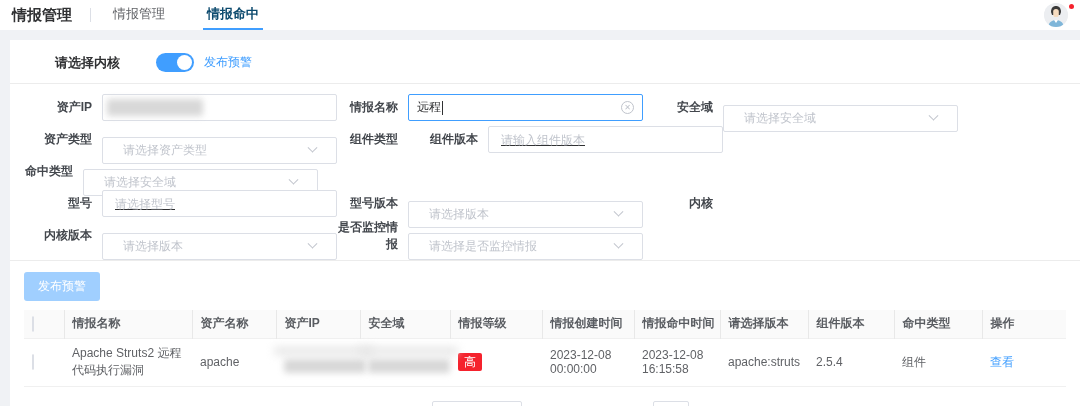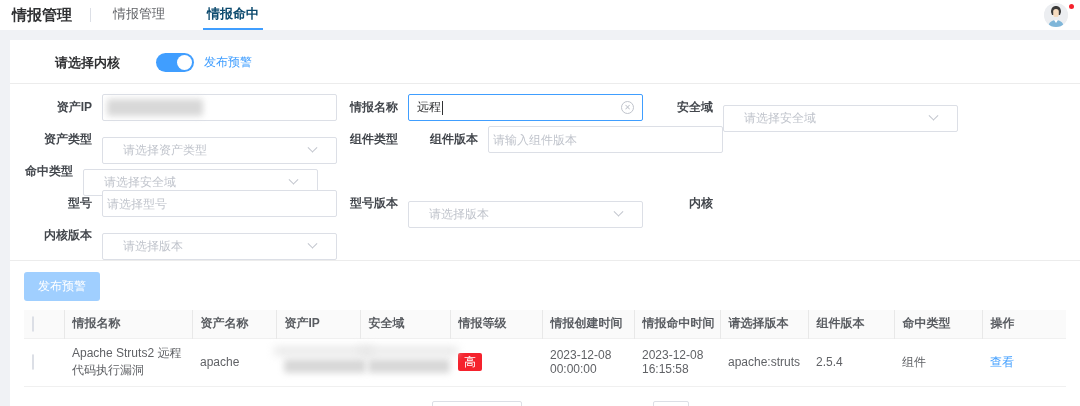--- a/index.html
+++ b/index.html
@@ -31,21 +31,21 @@
 
   
   .filter-form { padding:10px 0 6px 2px; }
   .frow { display:flex; align-items:center; margin-bottom:5px; height:27px; }
   .flabel { font-size:12px; font-weight:bold; color:#43474d; text-align:right; padding-right:10px; }
   .c1 .flabel { width:90px; }
   .c2 .flabel { width:71px; }
   .c3 .flabel { width:80px; }
   .field { display:flex; align-items:center; }
   .fctrl { width:235px; height:27px; border:1px solid #dcdfe6; border-radius:2px; background:#fff; font-size:12px; }
-  .tinput { padding:0 4px; color:#303133; outline:none; }
+  .tinput { padding:0 12px; color:#303133; outline:none;text-decoration:underline; }
   .tinput::placeholder { color:#c0c4cc; }
   .input-wrap { position:relative; display:flex; align-items:center; padding:0 8px; }
   .input-wrap.focused { border-color:#409eff; }
   .ival { color:#303133; }
   .caret-bar { width:1px; height:14px; background:#303133; margin-left:1px; }
   .clear-icon { margin-left:auto; width:13px; height:13px; border:1px solid #c0c4cc; border-radius:50%; color:#c0c4cc; font-size:8px; line-height:11px; text-align:center; cursor:pointer; }
   .selectbox { display:flex; align-items:center; justify-content:space-between; padding:0 20px; cursor:pointer;margin-top:22px; }
   .ph { color:#c0c4cc; overflow:hidden; white-space:nowrap; }
   .chev { width:7px; height:7px; border-right:1px solid #c0c4cc; border-bottom:1px solid #c0c4cc; flex:0 0 auto; }
   .chev.down { transform:rotate(45deg) translate(-2px,-2px); }
@@ -188,20 +188,27 @@
       <div class="field c3">
         <label class="flabel">内核</label>
       </div>
     </div>
 
     <div class="frow">
       <div class="field c1">
         <label class="flabel">内核版本</label>
         <div class="fctrl selectbox">
           <span class="ph">请选择版本</span>
+          <span class="chev down"></span>
+        </div>
+      </div>
+      <div class="field c2">
+        <label class="flabel">是否监控情报</label>
+        <div class="fctrl selectbox">
+          <span class="ph">请选择是否监控情报</span>
           <span class="chev down"></span>
         </div>
       </div>
     </div>
 
   </div>
 
   <div class="h-divider"></div>
 
   <div class="toolbar">

